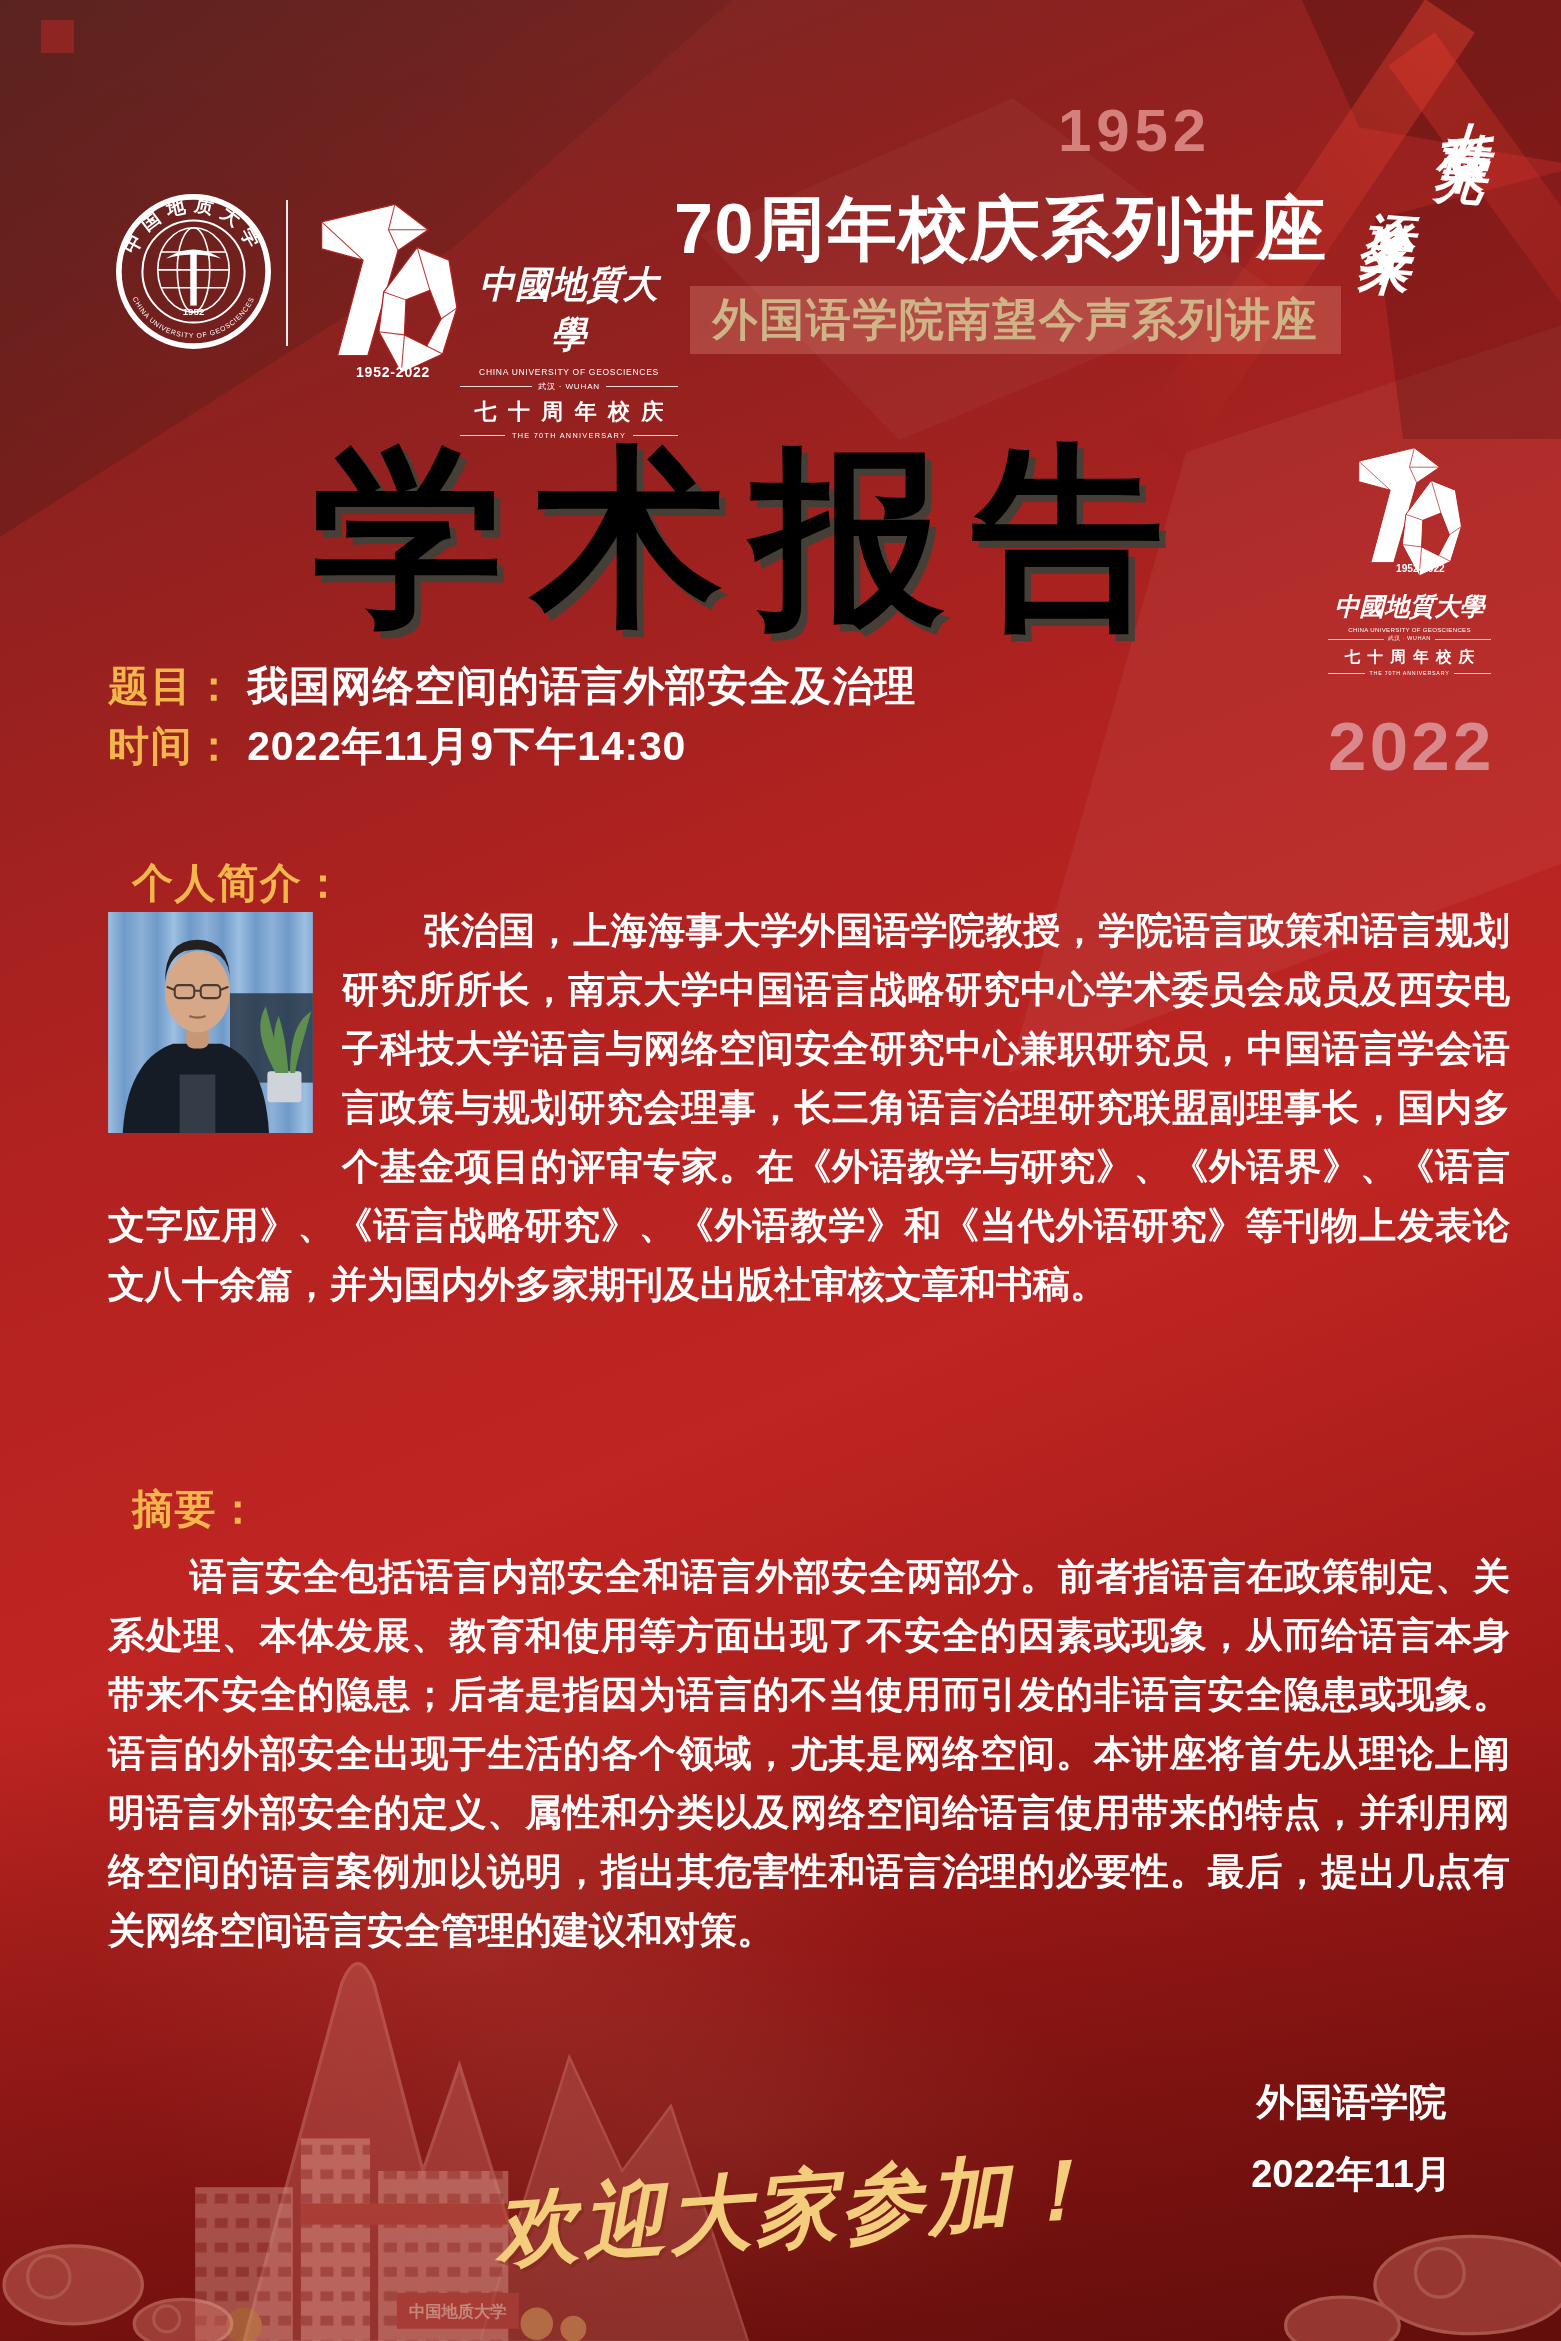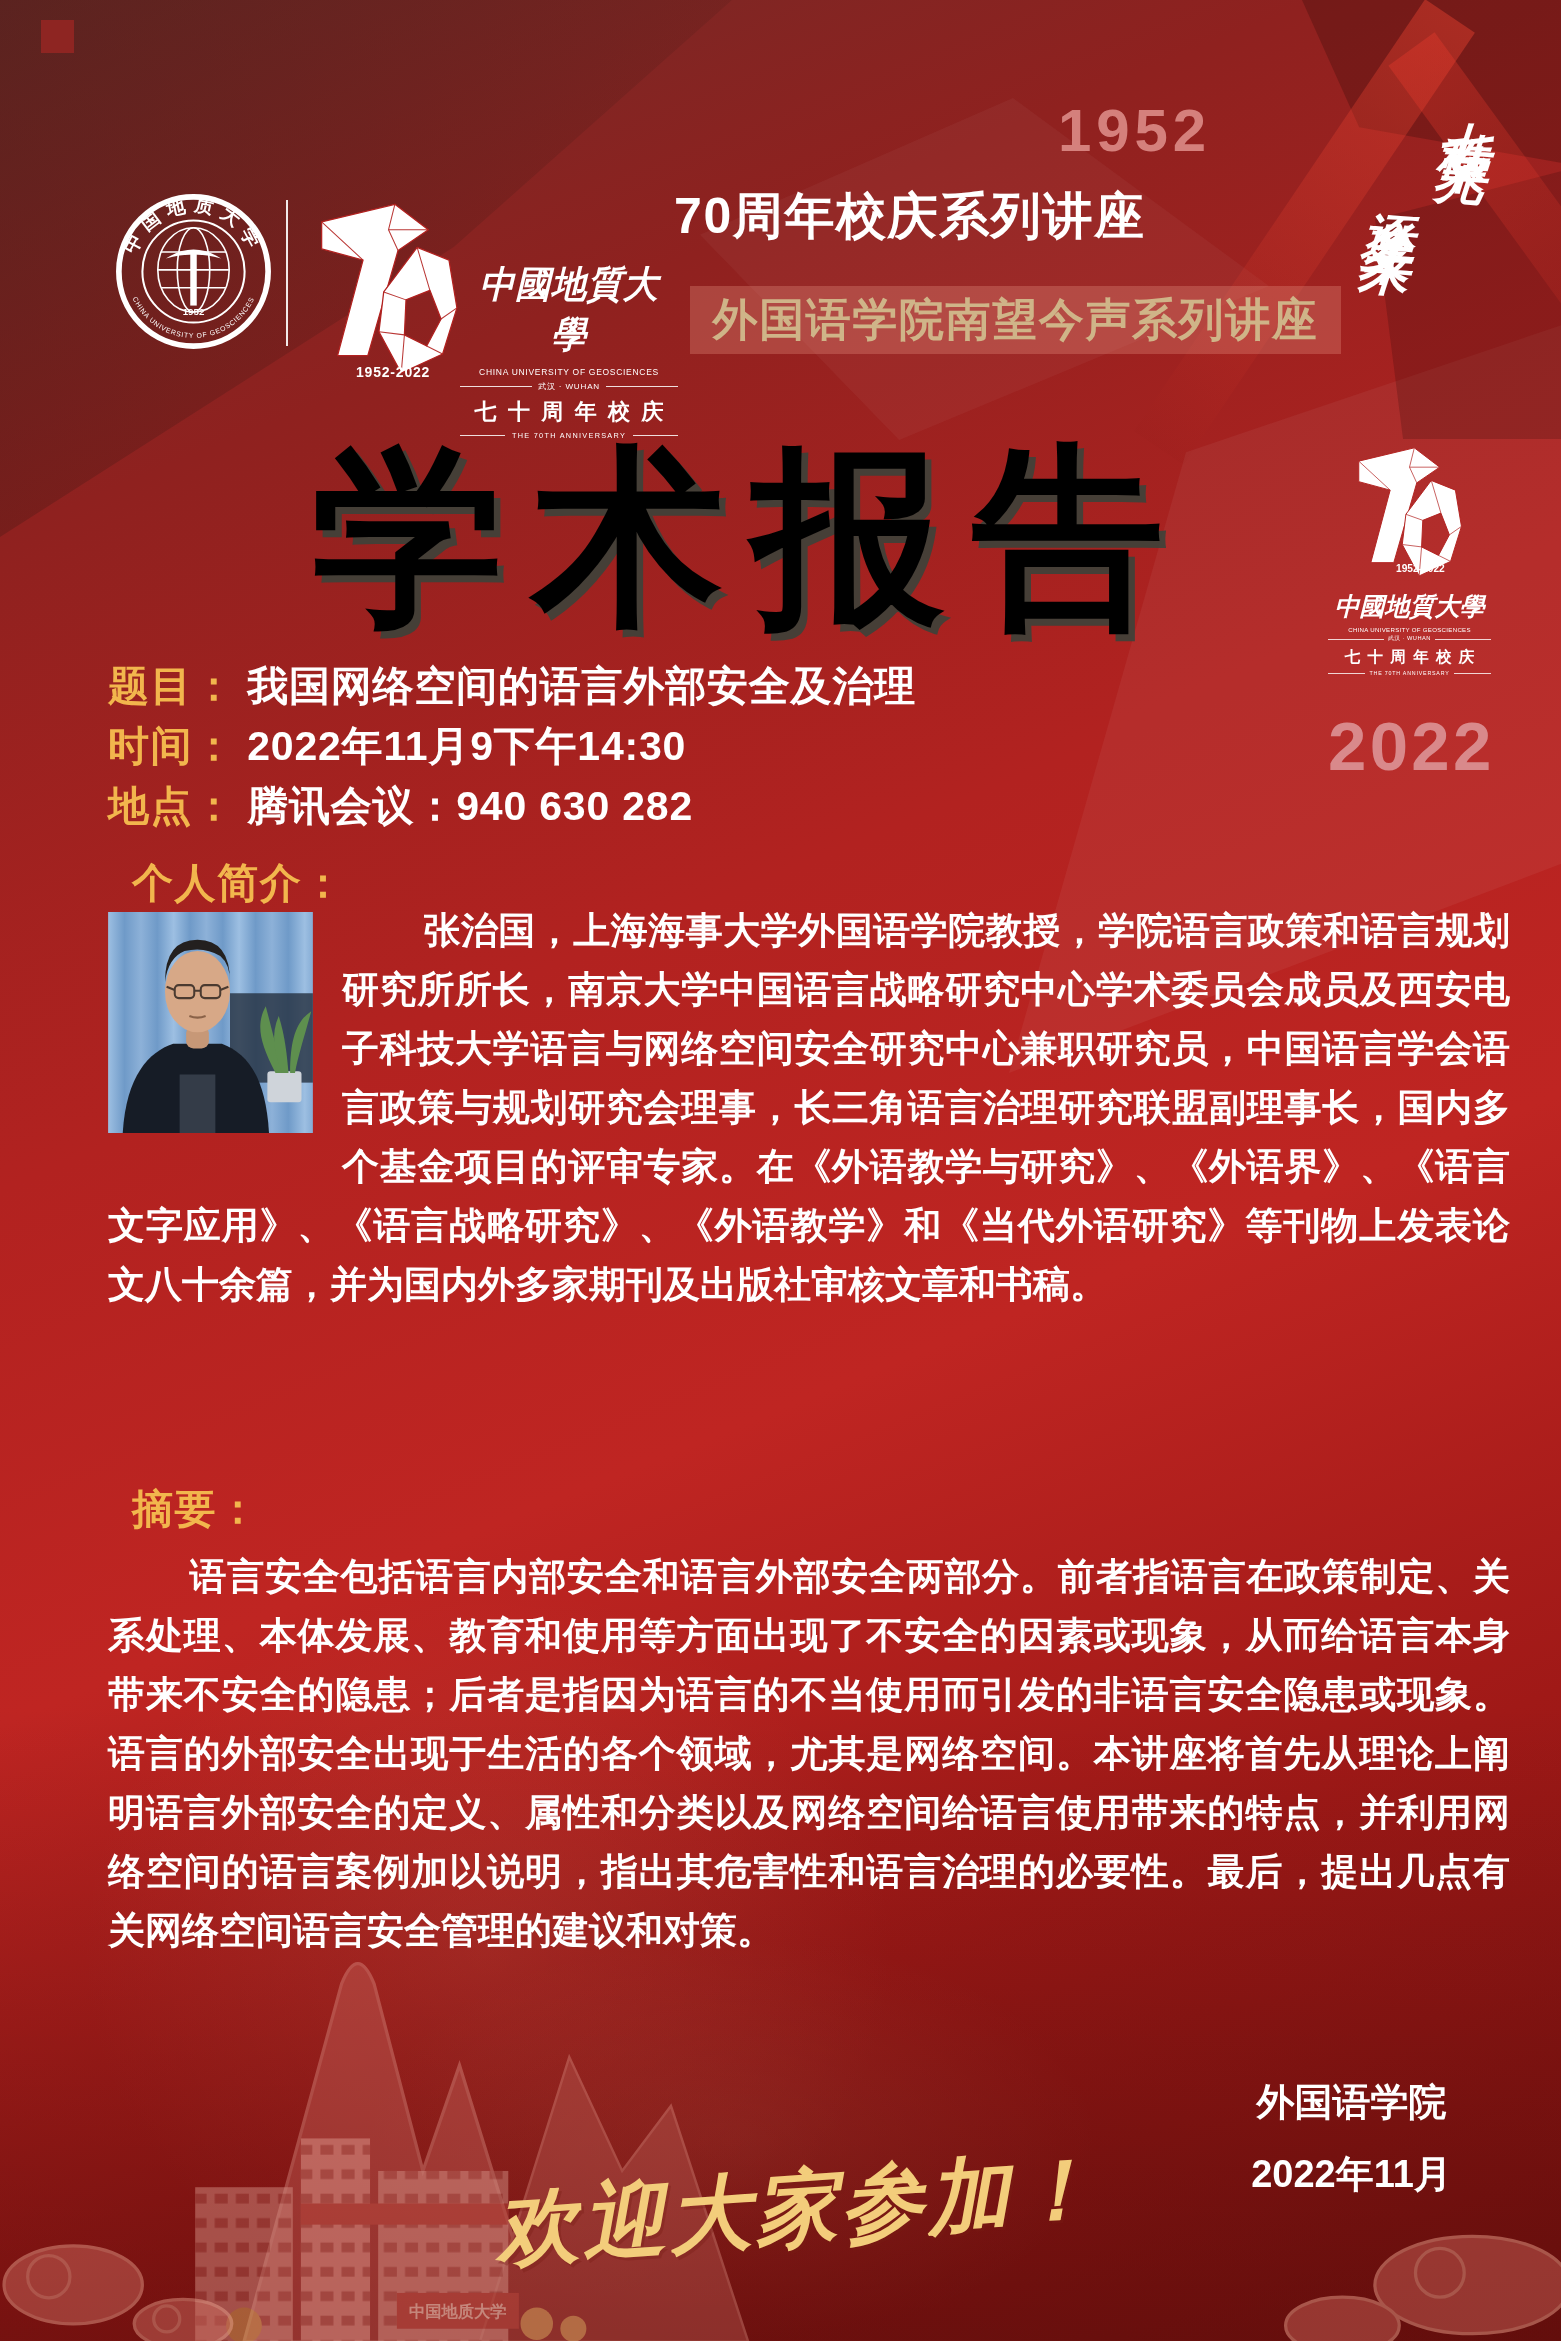--- a/index.html
+++ b/index.html
@@ -40,21 +40,21 @@
   .logo-main{left:316px;top:198px;width:145px;height:191px;z-index:3;}
   .logo-range-main{left:356px;top:364px;font-size:14px;letter-spacing:0.8px;font-weight:bold;z-index:4;}
   .header-stack{left:460px;top:260px;width:218px;text-align:center;z-index:3;}
   .hs-zh{font-size:37px;font-weight:bold;font-style:italic;letter-spacing:0.8px;transform:scaleX(.95);}
   .hs-en{font-size:8.5px;letter-spacing:0.7px;margin-top:6.5px;}
   .line-wrap{display:flex;align-items:center;gap:6.5px;margin-top:4.1px;}
   .hline{flex:1;height:0.8px;background:rgba(255,255,255,.85);}
   .hs-city{font-size:8.1px;letter-spacing:0.8px;white-space:nowrap;}
   .hs-anniv{font-size:22px;font-weight:bold;letter-spacing:11.4px;text-indent:11.4px;margin-top:5.7px;white-space:nowrap;}
   .hs-en2{font-size:7.3px;letter-spacing:1.3px;white-space:nowrap;}
-  .series-title{left:674px;top:183px;font-size:50px;font-weight:bold;letter-spacing:1.6px;white-space:nowrap;z-index:3;}
+  .series-title{left:674px;top:183px;font-size:70px;font-weight:bold;letter-spacing:1.6px;white-space:nowrap;z-index:3;}
   .series-band{left:690px;top:286px;width:651px;height:68px;background:rgba(236,151,136,.30);
     display:flex;align-items:center;justify-content:center;z-index:3;}
   .series-band span{font-size:45px;font-weight:bold;color:#cfb488;letter-spacing:1.6px;white-space:nowrap;}
   .wm-1952{left:1058px;top:96px;font-size:60px;font-weight:bold;color:rgba(224,145,141,.85);letter-spacing:4.9px;z-index:2;}
   .callig{writing-mode:vertical-rl;font-weight:bold;font-style:italic;color:#fff;z-index:3;white-space:nowrap;}
   .callig-1{left:1433px;top:81px;font-size:50px;letter-spacing:11.4px;transform:rotate(4deg);}
   .callig-2{left:1357px;top:172px;font-size:50px;letter-spacing:11.4px;transform:rotate(4deg);}
   
   .main-title{left:312px;top:411px;font-size:192px;font-weight:bold;color:#000000;letter-spacing:28px;
     white-space:nowrap;text-shadow:6.5px 7.3px 0 rgba(62,66,58,.92);z-index:3;}
@@ -243,24 +243,20 @@
 <div class="abs rg-range">1952-2022</div>
 
 <div class="abs info">
   <div class="info-row">
     <span class="info-label">题目：</span>
     <span class="info-value">我国网络空间的语言外部安全及治理</span>
   </div>
   <div class="info-row">
     <span class="info-label">时间：</span>
     <span class="info-value">2022年11月9下午14:30</span>
-  </div>
-  <div class="info-row">
-    <span class="info-label">地点：</span>
-    <span class="info-value">腾讯会议：940 630 282</span>
   </div>
 </div>
 
 <div class="abs section-label bio-label">个人简介：</div>
 <div class="abs bio-body">
   <div class="photo">
     <svg width="205" height="221" viewBox="0 0 252 272">
       <defs>
         <linearGradient id="curt" x1="0" y1="0" x2="0.16" y2="0" spreadMethod="reflect">
           <stop offset="0" stop-color="#9dbfe2"></stop>

